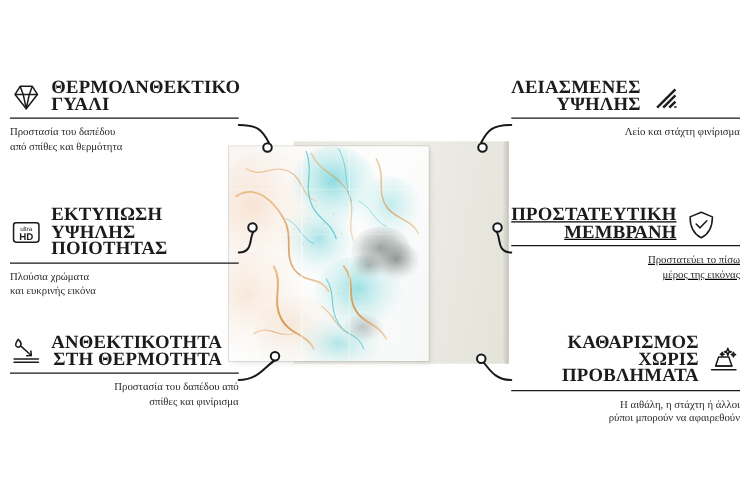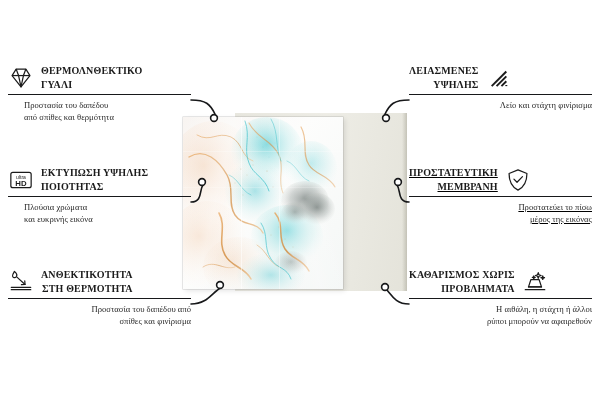--- a/index.html
+++ b/index.html
@@ -41,31 +41,30 @@
 
   
   .feature{position:absolute;width:183px;}
   .feature.left{left:8px;text-align:left;}
   .feature.right{right:8px;text-align:right;}
 
   .f-head{display:flex;align-items:center;gap:7px;}
   .feature.right .f-head{justify-content:flex-start;}
   .f-title{
     font-family:"Liberation Serif", serif;
-    font-weight:bold;font-size:10px;line-height:13.5px;
+    font-weight:bold;font-size:15px;line-height:13.5px;
     letter-spacing:.15px;color:#1b1b1b;
   }
   .f-icon{width:26px;height:26px;flex:0 0 26px;display:block;}
   .rule{
     margin-top:3px;height:0;border-top:1.4px solid #17181a;width:100%;
   }
   .f-sub{
     margin-top:5px;font-size:8.6px;line-height:11.6px;color:#2a2a2a;
     font-family:"Liberation Serif", serif;
-    margin-left:16px;
   }
 
   
   .connectors{position:absolute;left:0;top:0;width:600px;height:400px;pointer-events:none;}
 </style>
 </head>
 <body>
 
 <div class="stage">
 

